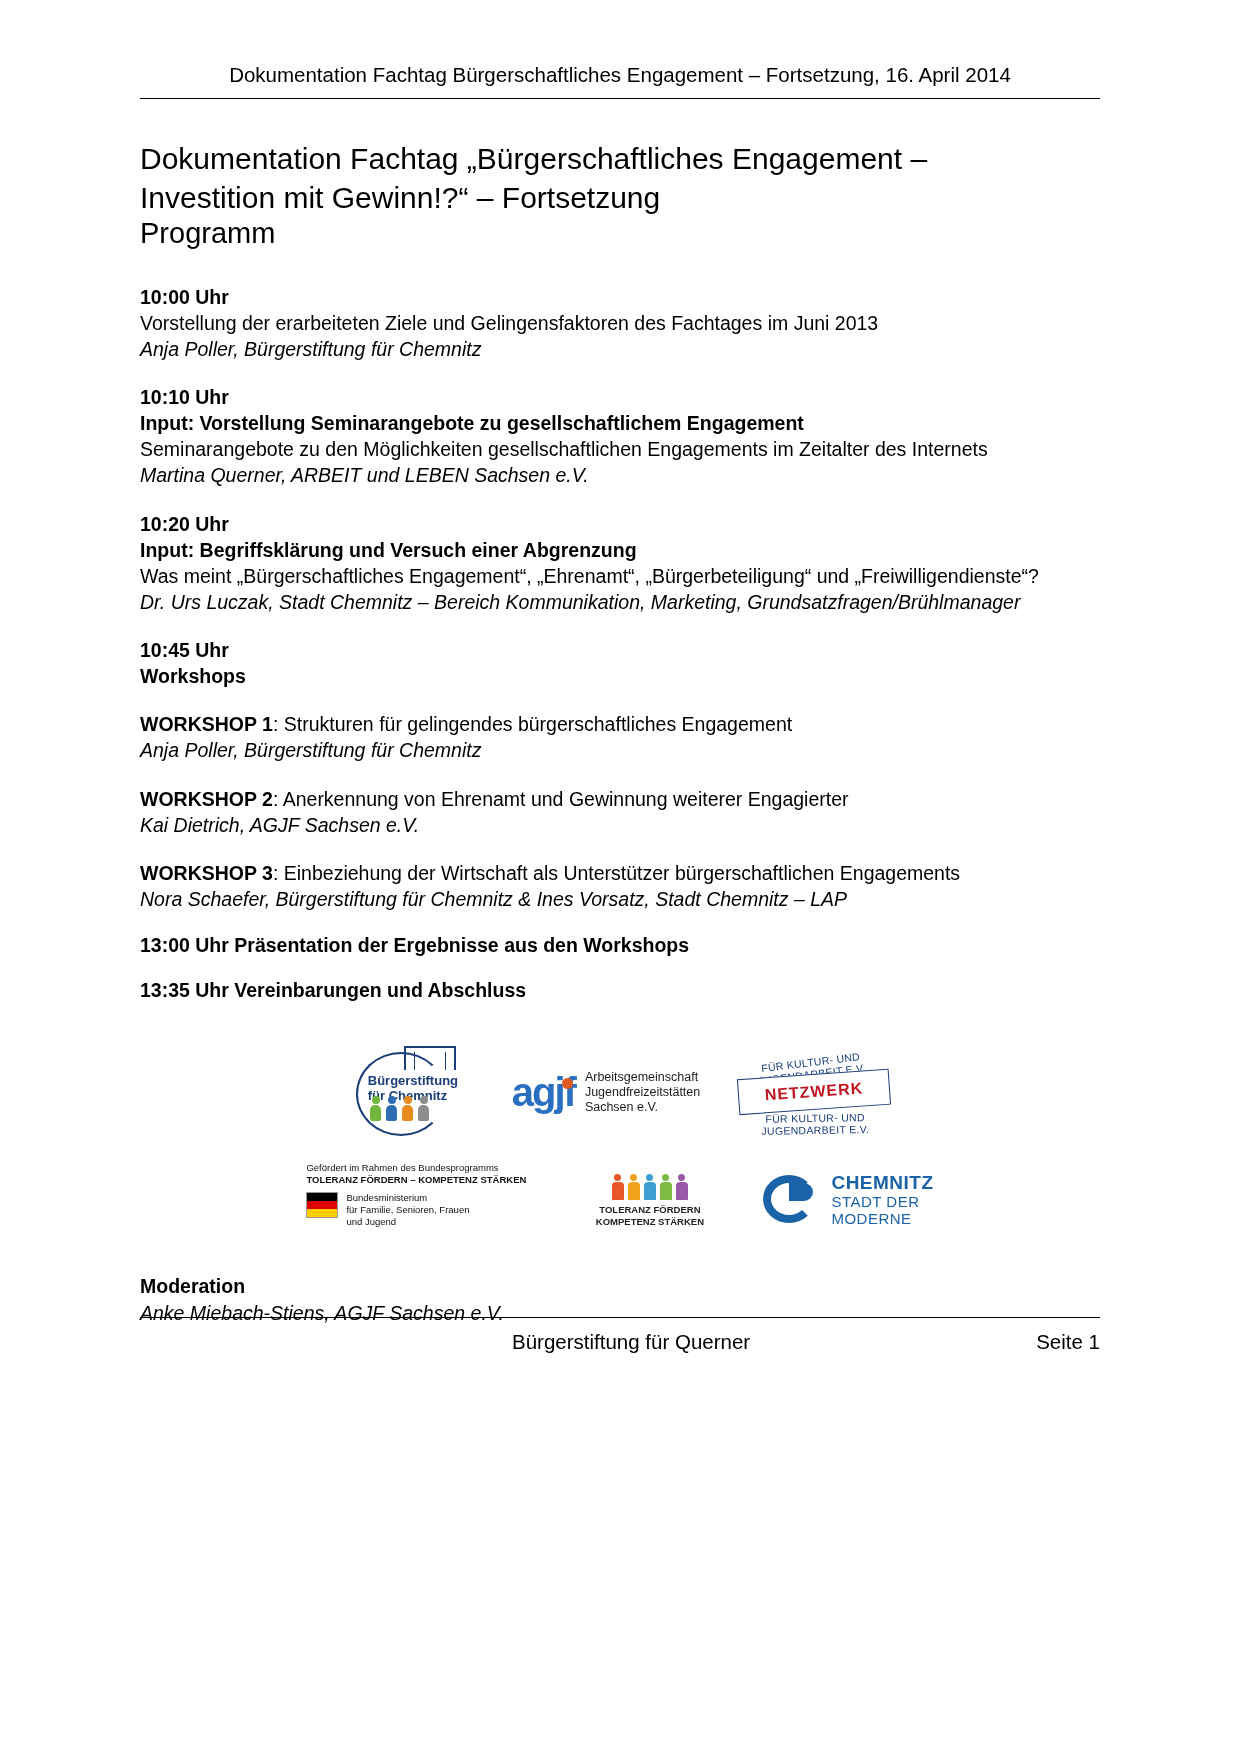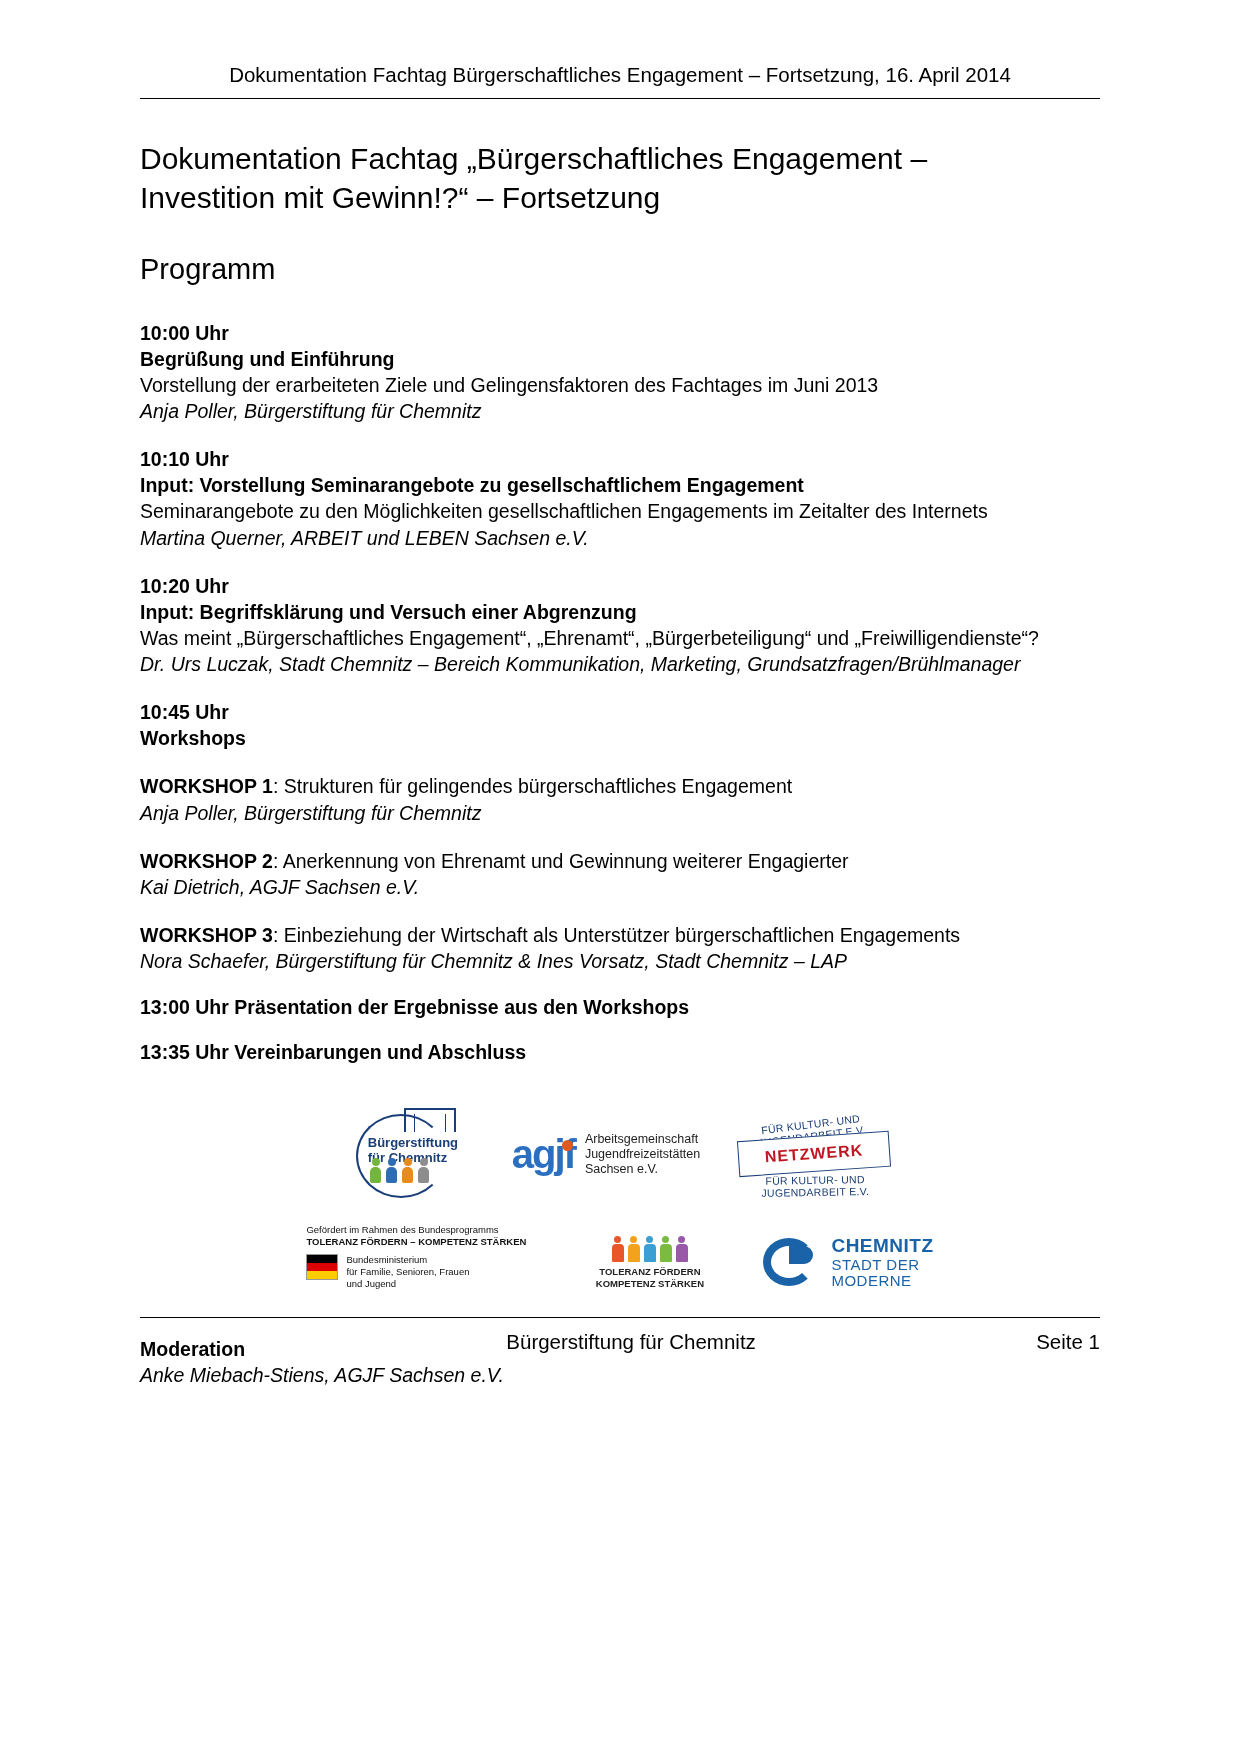--- a/index.html
+++ b/index.html
@@ -34,21 +34,20 @@
   }
 
   
   .doc-title {
     margin-top: 40px;
     font-size: 30px;
     line-height: 1.30;
     font-weight: normal;
   }
   .section-title {
-    margin-top: 36px;
     font-size: 29px;
     font-weight: normal;
   }
 
   
   .program {
     margin-top: 34px;
   }
   .block {
     margin-bottom: 22px;
@@ -351,21 +350,20 @@
     <div>Dokumentation Fachtag „Bürgerschaftliches Engagement –</div>
     <div>Investition mit Gewinn!?“ – Fortsetzung</div>
   </div>
 
   <div class="section-title">Programm</div>
 
   <div class="program">
 
     <div class="block">
       <div class="line b">10:00 Uhr</div>
-      <div class="line b">Begrüßung und Einführung</div>
       <div class="line">Vorstellung der erarbeiteten Ziele und Gelingensfaktoren des Fachtages im Juni 2013</div>
       <div class="line i">Anja Poller, Bürgerstiftung für Chemnitz</div>
     </div>
 
     <div class="block">
       <div class="line b">10:10 Uhr</div>
       <div class="line b">Input: Vorstellung Seminarangebote zu gesellschaftlichem Engagement</div>
       <div class="line">Seminarangebote zu den Möglichkeiten gesellschaftlichen Engagements im Zeitalter des Internets</div>
       <div class="line i">Martina Querner, ARBEIT und LEBEN Sachsen e.V.</div>
     </div>
@@ -520,17 +518,17 @@
     </div>
 
   </div>
 
   <div class="moderation">
     <div class="line b">Moderation</div>
     <div class="line i">Anke Miebach-Stiens, AGJF Sachsen e.V.</div>
   </div>
 
   <div class="footer">
-    <div class="center">Bürgerstiftung für Chemnitz</div>
+    <div class="center">Bürgerstiftung für Querner</div>
     <div class="page-no">Seite 1</div>
   </div>
 
 </div>
 
 </body></html>

